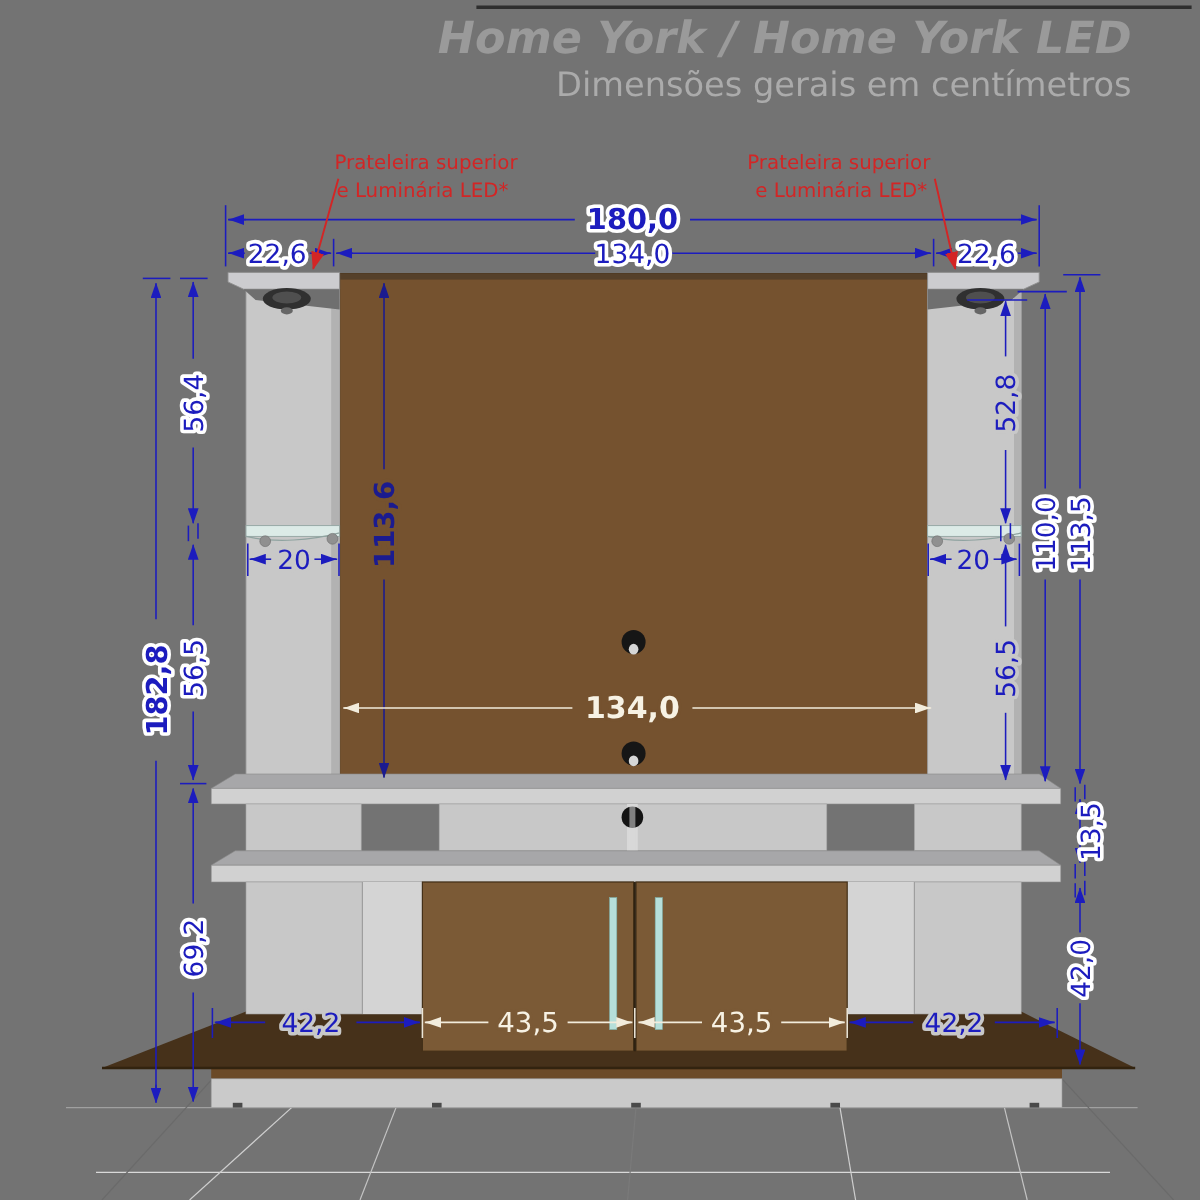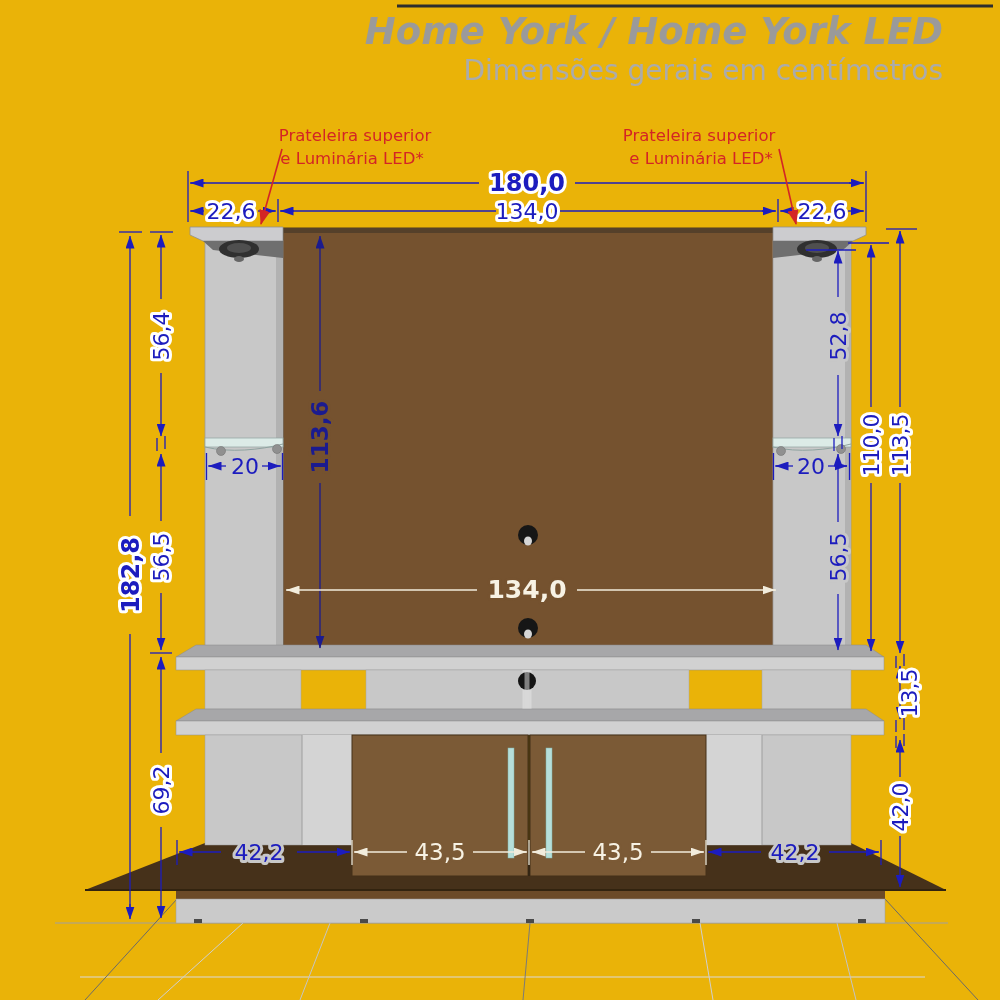--- a/index.html
+++ b/index.html
@@ -1,16 +1,16 @@
 <!DOCTYPE html>
 <html><head>
 <meta charset="utf-8">
 <style>
   html,body{margin:0;padding:0;background:#fff;}
-  .stage{position:relative;width:1000px;height:1000px;background:#eab308;overflow:hidden;
+  .stage{position:relative;width:1000px;height:1000px;background:#737373;overflow:hidden;
          font-family:"DejaVu Sans","Liberation Sans",sans-serif;}
   svg{display:block;}
   text{font-family:"DejaVu Sans","Liberation Sans",sans-serif;}
   .dimtxt{font-size:22px;fill:#1c1cbe;paint-order:stroke;stroke:#ffffff;stroke-width:6px;stroke-linejoin:round;}
   .dimtxt.bold{font-size:24px;font-weight:bold;}
   .dimtxt.ongray{stroke:#c8c8c8;}
   .whitetxt{font-size:23px;fill:#f7f2e4;paint-order:stroke;stroke:#7b5a36;stroke-width:5px;stroke-linejoin:round;}
   .whitetxt.big{font-size:25px;font-weight:bold;stroke:#75522f;}
   .navytxt{font-size:23px;font-weight:bold;fill:#1b1b8f;paint-order:stroke;stroke:#75522f;stroke-width:6px;stroke-linejoin:round;}
   .redtxt{font-size:16.5px;fill:#d32525;}

